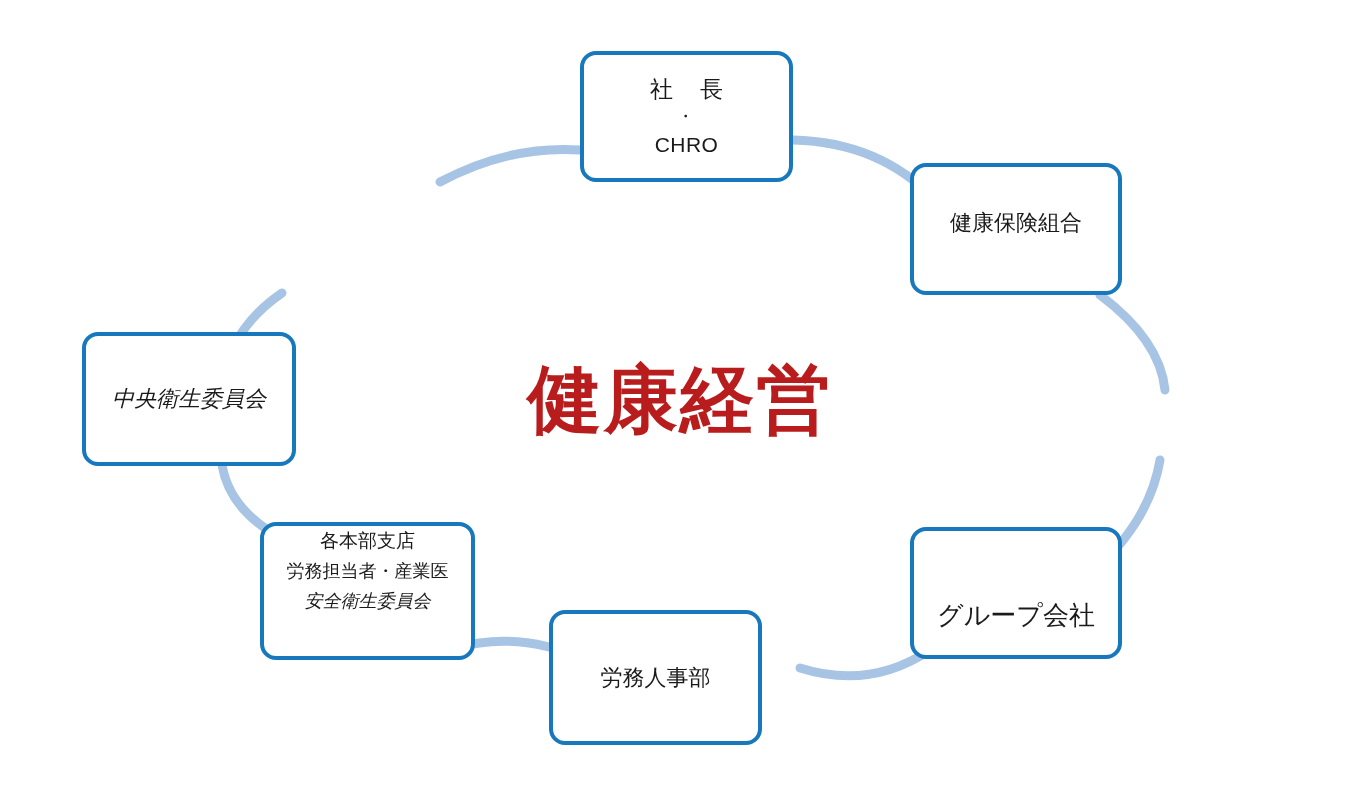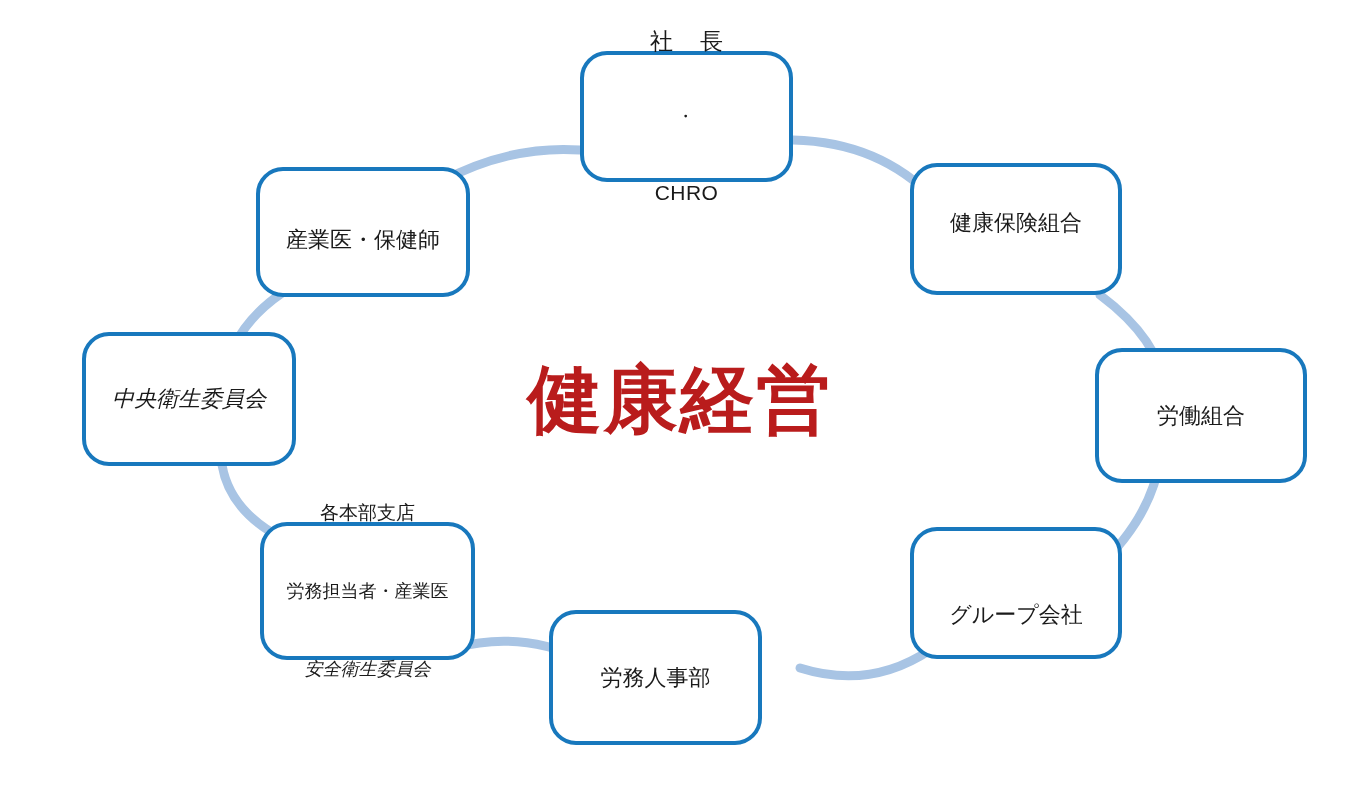--- a/index.html
+++ b/index.html
@@ -21,29 +21,28 @@
     top: 0;
     width: 1360px;
     height: 810px;
     z-index: 1;
   }
   .node {
     position: absolute;
     box-sizing: border-box;
     background: #ffffff;
     border: 4px solid #1878bd;
-    border-radius: 27px;
+    border-radius: 16px;
     z-index: 2;
     display: flex;
     flex-direction: column;
     align-items: center;
     justify-content: center;
     text-align: center;
     color: #1a1a1a;
-    gap: 48px;
   }
   .node-line {
     display: block;
     white-space: nowrap;
     color: #1a1a1a;
   }
   
   .n-president { left: 580px;  top: 51px;  width: 213px; height: 131px; }
   .n-kenpo     { left: 910px;  top: 163px; width: 212px; height: 132px; }
   .n-union     { left: 1095px; top: 348px; width: 212px; height: 135px; }
@@ -53,26 +52,26 @@
   .n-committee { left: 82px;   top: 332px; width: 214px; height: 134px; font-style: italic; }
   .n-doctor    { left: 256px;  top: 167px; width: 214px; height: 130px; }
 
   .n-president .node-line { font-size: 23px; line-height: 34px; letter-spacing: 0.12em; }
   .n-president .line-1 { letter-spacing: 0.45em; padding-left: 0.45em; }
   .n-president .line-2 { font-size: 17px; line-height: 22px; }
   .n-president .line-3 { letter-spacing: 0.02em; font-size: 21px; }
 
   .n-kenpo .node-line     { font-size: 22px; line-height: 30px; position: relative; top: -6px; }
   .n-union .node-line     { font-size: 22px; line-height: 30px; }
-  .n-group .node-line     { font-size: 22px; line-height: 30px; margin-top: 44px; }
+  .n-group .node-line     { font-size: 26px; line-height: 30px; margin-top: 44px; }
   .n-hr .node-line        { font-size: 22px; line-height: 30px; }
   .n-committee .node-line { font-size: 22px; line-height: 30px; }
   .n-doctor .node-line    { font-size: 22px; line-height: 30px; position: relative; top: 8px; }
 
-  .n-branch { justify-content: center; }
+  .n-branch { justify-content: flex-start; }
   .n-branch .node-line { font-size: 19px; line-height: 30px; }
   .n-branch .line-2 { font-size: 18px; }
   .n-branch .line-3 { font-size: 18px; font-style: italic; }
 
   #center-label {
     position: absolute;
     left: 0;
     top: 352px;
     width: 1360px;
     text-align: center;
@@ -105,41 +104,35 @@
   <div class="node n-president">
     <span class="node-line line-1">社 長</span>
     <span class="node-line line-2">・</span>
     <span class="node-line line-3">CHRO</span>
   </div>
 
   <div class="node n-kenpo">
     <span class="node-line">健康保険組合</span>
   </div>
 
-  <div class="node n-union">
-    <span class="node-line">労働組合</span>
-  </div>
 
   <div class="node n-group">
     <span class="node-line">グループ会社</span>
   </div>
 
   <div class="node n-hr">
     <span class="node-line">労務人事部</span>
   </div>
 
   <div class="node n-branch">
     <span class="node-line line-1">各本部支店</span>
     <span class="node-line line-2">労務担当者・産業医</span>
     <span class="node-line line-3">安全衛生委員会</span>
   </div>
 
   <div class="node n-committee">
     <span class="node-line">中央衛生委員会</span>
   </div>
 
-  <div class="node n-doctor">
-    <span class="node-line">産業医・保健師</span>
-  </div>
 
   <div id="center-label">健康経営</div>
 
 </div>
 
 </body></html>

